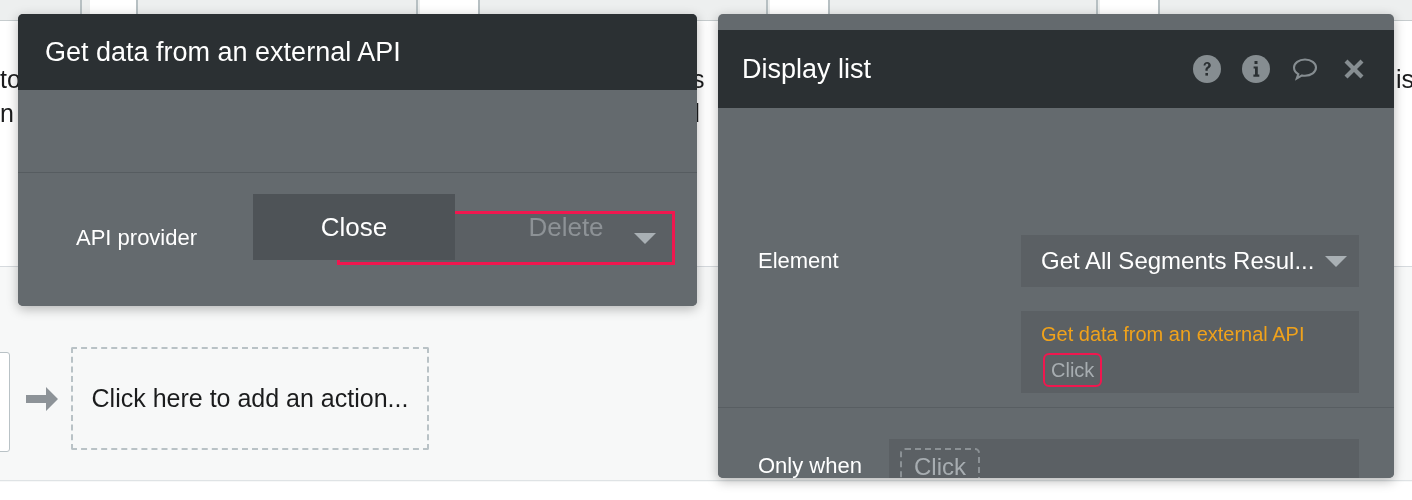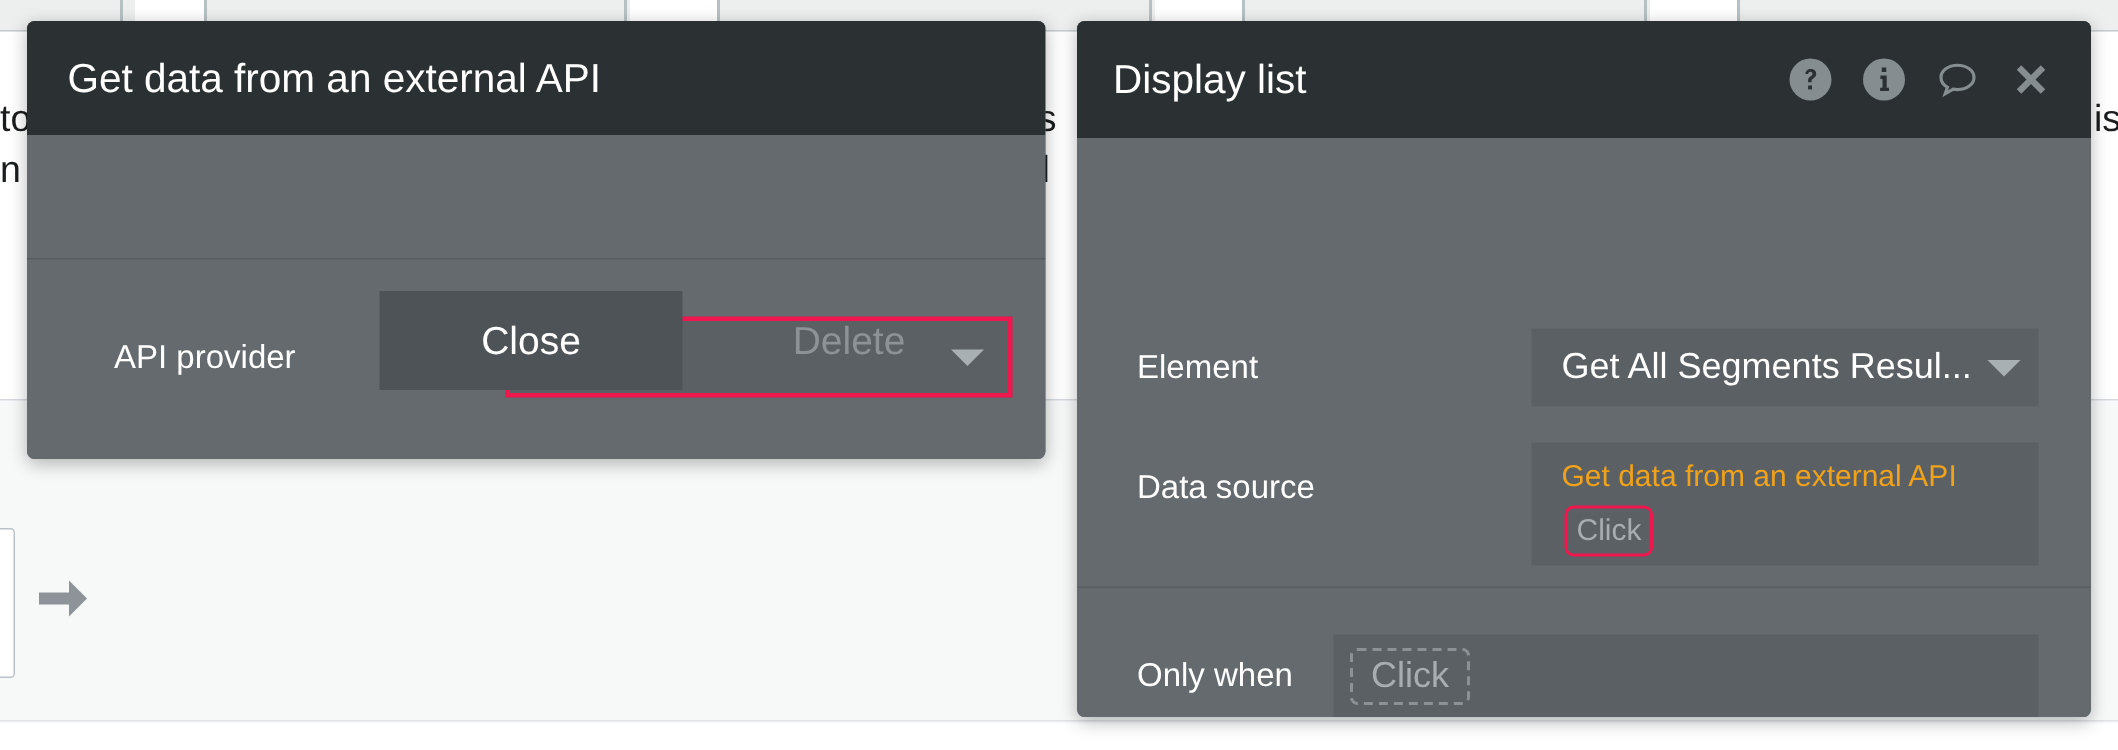--- a/index.html
+++ b/index.html
@@ -256,20 +256,21 @@
   
   #dlg-display {
     left: 718px;
     top: 14px;
     width: 676px;
     height: 464px;
   }
   #dlg-display .dialog-header {
     height: 78px;
     padding: 0 25px 0 24px;
+    margin-top: 16px;
   }
   #dlg-display .dialog-body {
     height: 386px;
     position: relative;
   }
 
   #element-label { position: absolute; left: 40px; top: 140px; }
   #element-select {
     left: 303px; top: 127px; width: 338px; height: 52px;
     padding: 0 12px 0 20px;
@@ -362,20 +363,23 @@
     <div class="bg-text" style="left:1396px;top:62px;">is</div>
 
     <div class="step-edge"></div>
 
     <div class="arrow-icon">
       <svg viewBox="0 0 36 38" width="36" height="38" aria-hidden="true">
         <path d="M2 15 H22 V7 L34 19 L22 31 V23 H2 Z" fill="#8d9398"></path>
       </svg>
     </div>
 
+    <div class="add-action">
+      <span>Click here to add an action...</span>
+    </div>
   </div>
 
   <div class="dialog" id="dlg-api">
 
     <div class="dialog-header">
       <div class="dialog-title">Get data from an external API</div>
     </div>
 
     <div class="dialog-body">
 
@@ -430,21 +434,20 @@
     </div>
 
     <div class="dialog-body">
 
       <div class="row-label" id="element-label">Element</div>
       <div class="select-box" id="element-select">
         <span class="val">Get All Segments Resul...</span>
         <span class="caret"></span>
       </div>
 
-      <div class="row-label" id="datasource-label">Data source</div>
       <div id="datasource-box">
         <span>Get data from an external API</span><span class="click-chip">Click</span>
       </div>
 
       <div id="ds-divider"></div>
 
       <div class="row-label" id="onlywhen-label">Only when</div>
       <div id="onlywhen-box" style="left: 171px;">
         <span class="dashed-click">Click</span>
       </div>

